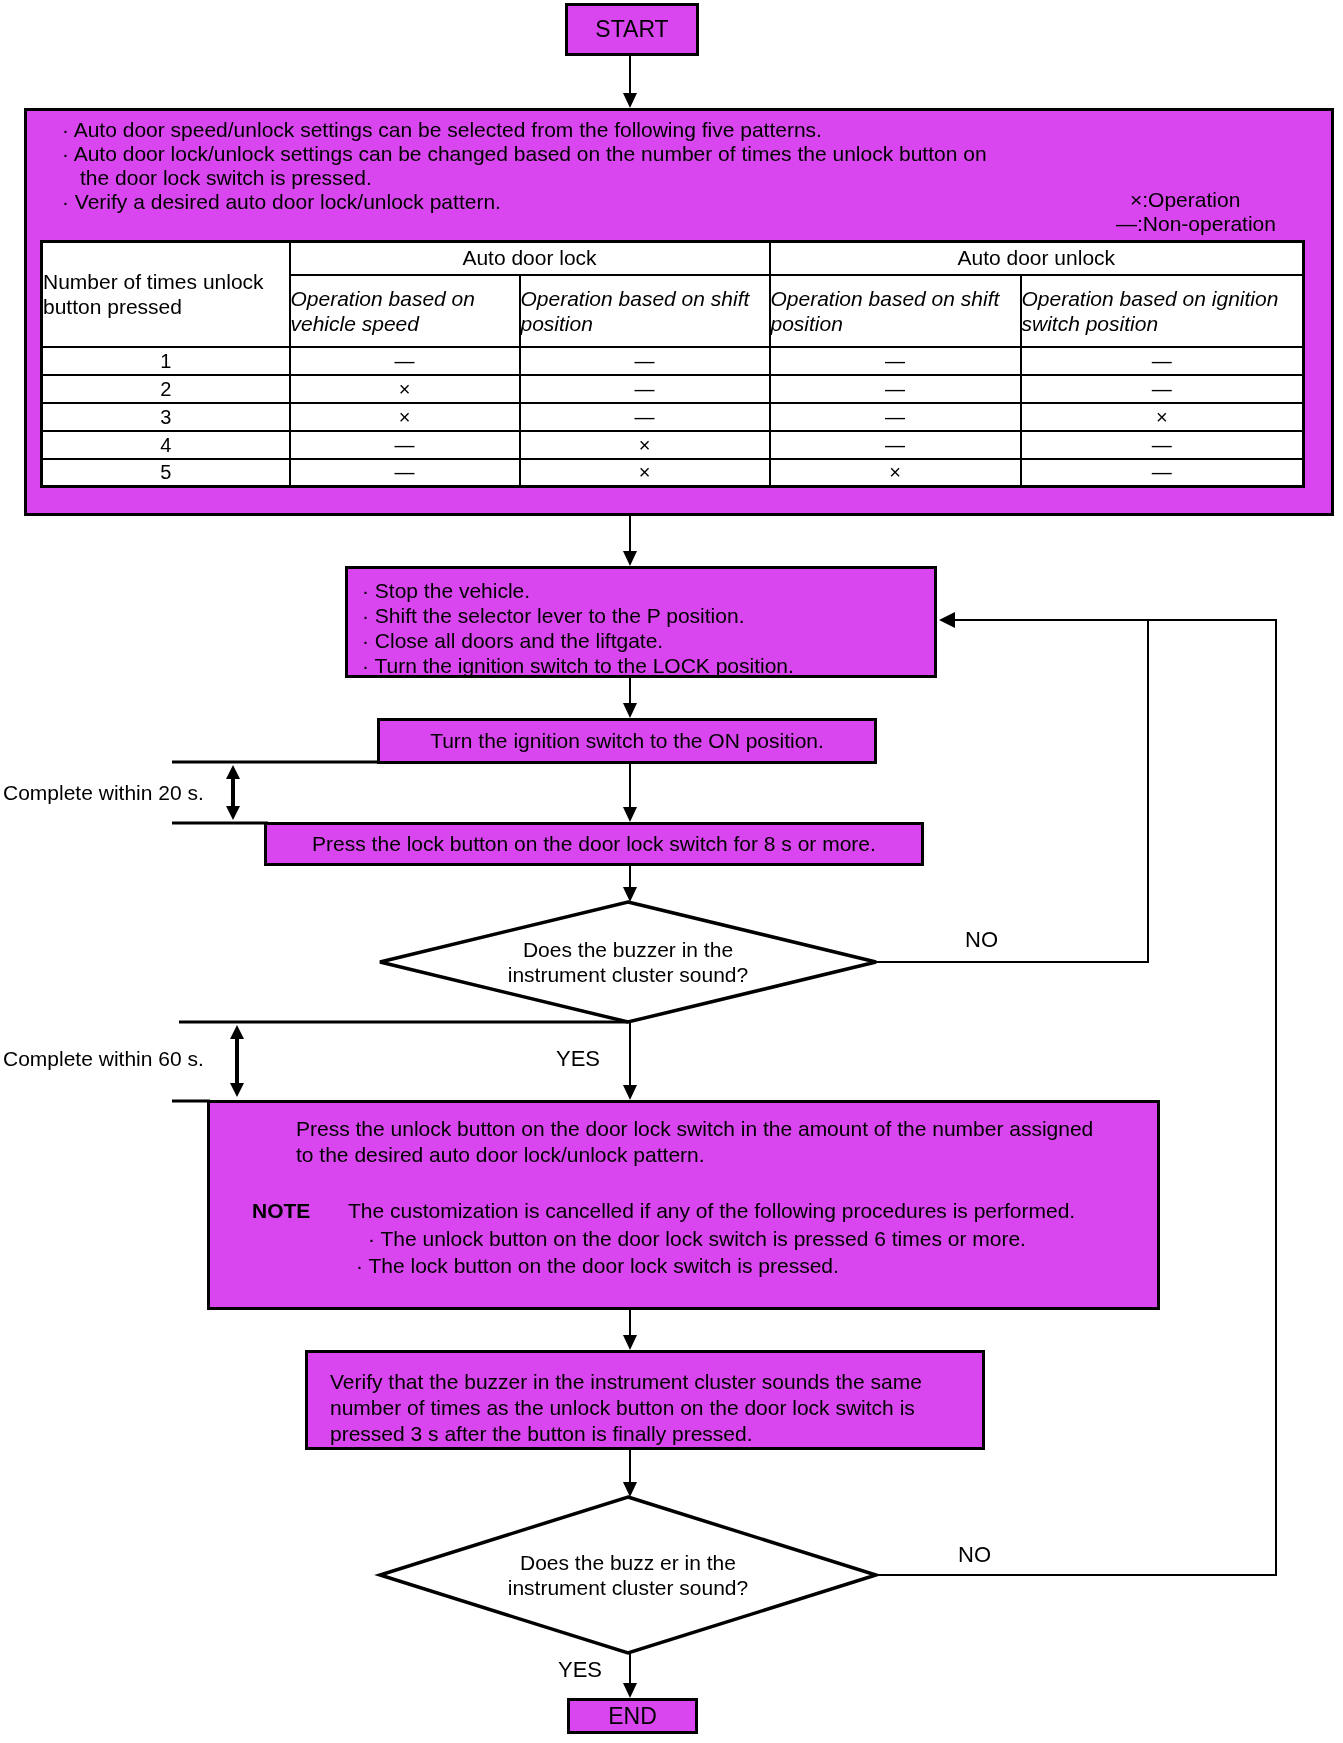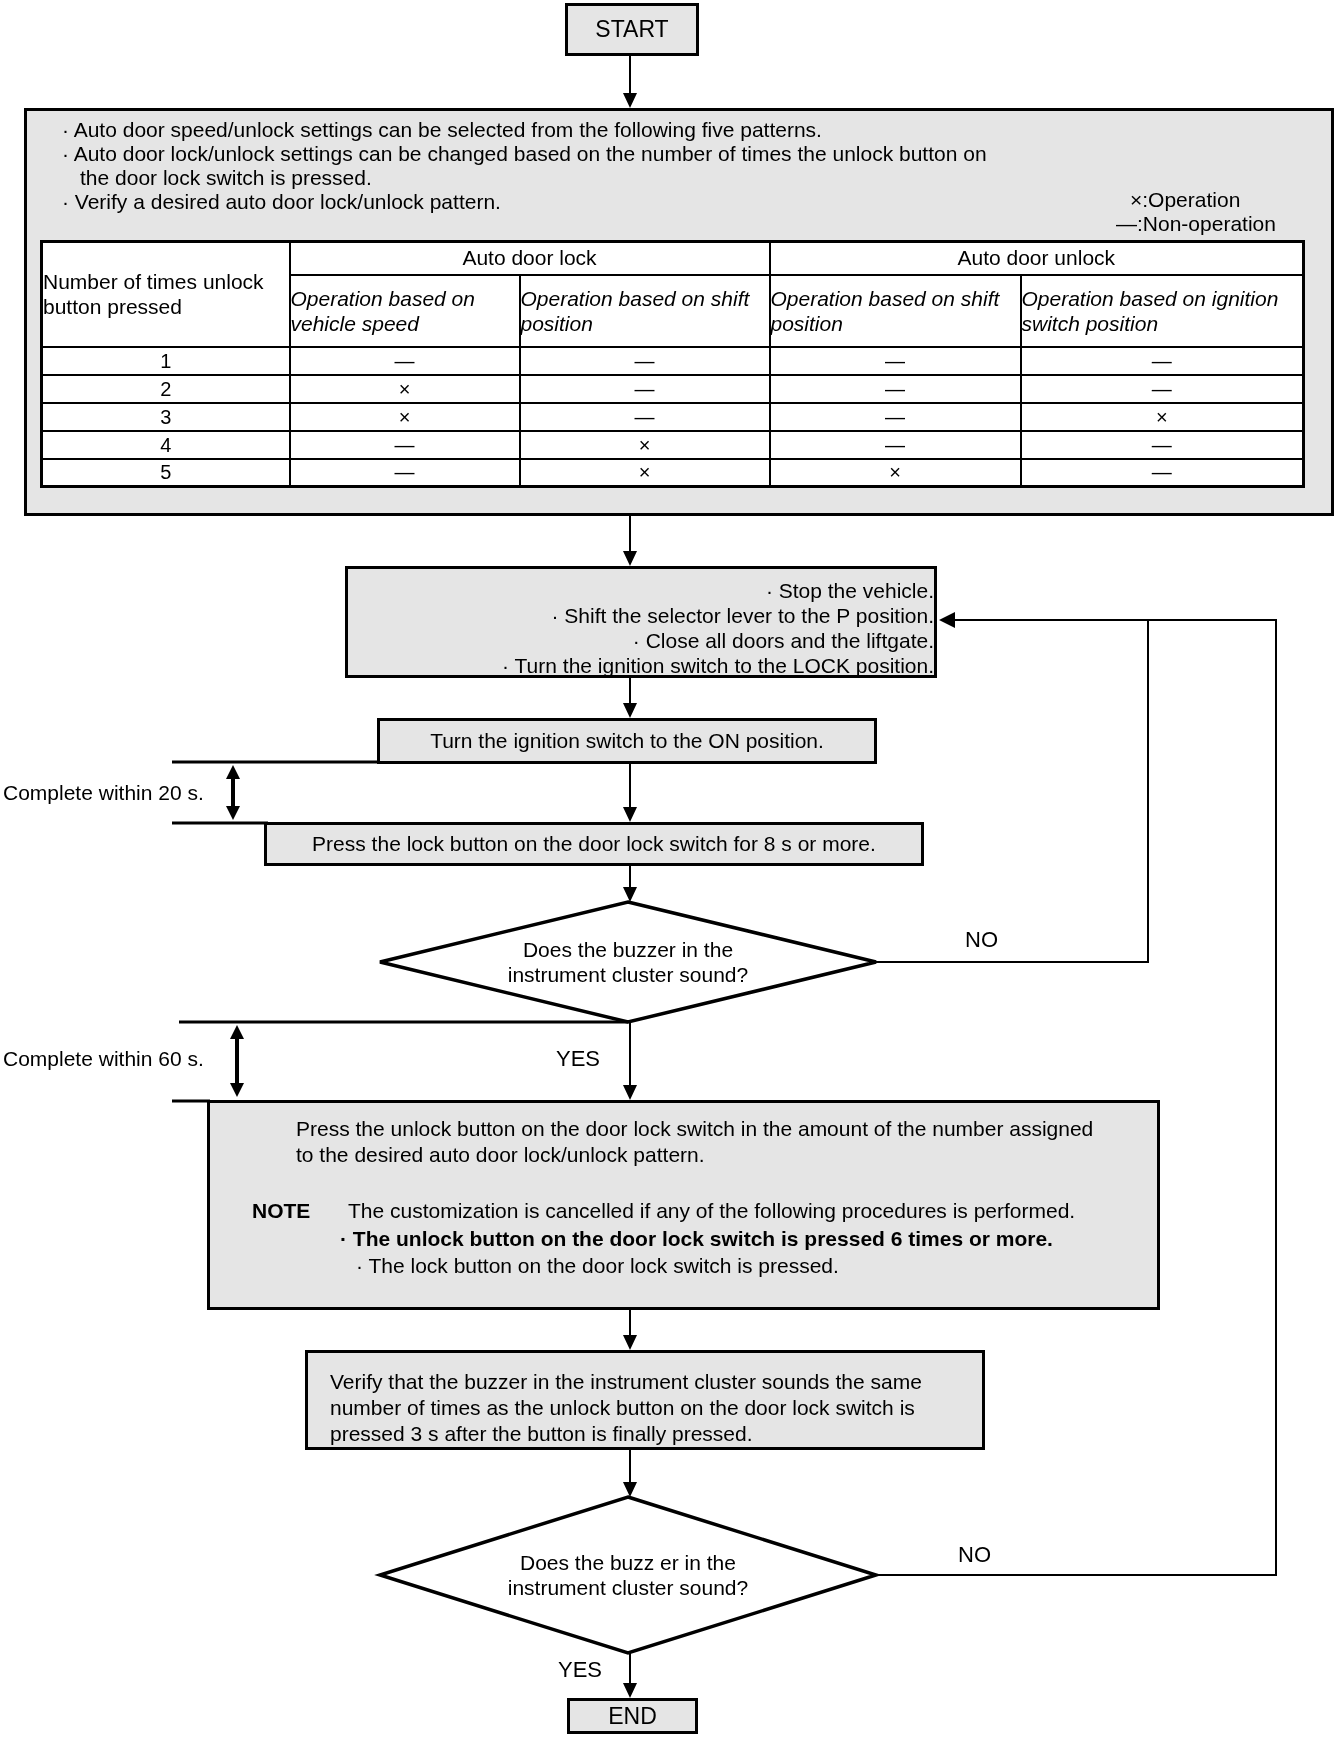--- a/index.html
+++ b/index.html
@@ -1,43 +1,43 @@
 <!DOCTYPE html>
 <html><head>
 <meta charset="utf-8">
 <style>
   html,body{margin:0;padding:0;background:#fff;}
   .canvas{position:relative;width:1343px;height:1743px;background:#fff;overflow:hidden;
           font-family:"Liberation Sans",sans-serif;color:#000;}
   .wires{position:absolute;left:0;top:0;width:1343px;height:1743px;}
-  .box{position:absolute;background:#e5e5e5;border:3px solid #000;box-sizing:border-box;}
+  .box{position:absolute;background:#d946ef;border:3px solid #000;box-sizing:border-box;}
   .flex-center{display:flex;align-items:center;justify-content:center;}
   .terminal{font-size:23px;}
   .step{font-size:21px;}
   .lbl{position:absolute;font-size:21px;white-space:nowrap;}
   .lbl-yn{position:absolute;font-size:22px;white-space:nowrap;}
   .bullets{position:absolute;font-size:21px;line-height:24px;white-space:nowrap;}
   .bullets .cont{margin-left:18px;}
   .legend{position:absolute;left:1116px;top:188px;font-size:21px;line-height:24px;white-space:nowrap;}
   .legend .op{padding-left:14px;}
   table.patterns{position:absolute;left:40px;top:240px;border-collapse:collapse;table-layout:fixed;
                  width:1262px;background:#fff;font-size:21px;}
   table.patterns th,table.patterns td{border:2px solid #000;box-sizing:border-box;padding:0;}
   table.patterns{border:3px solid #000;}
   th.grp{height:33px;font-weight:normal;text-align:center;}
   th.sub{height:72px;font-weight:normal;text-align:left;vertical-align:middle;padding:2px 4px 2px 8px;line-height:25px;font-style:italic;}
   th.rowhdr{font-weight:normal;text-align:left;vertical-align:middle;padding-left:6px;line-height:25px;}
   td.val{height:28px;text-align:center;font-size:20px;line-height:20px;}
-  .stop-lines{padding:9px 0 0 14px;font-size:21px;line-height:25px;white-space:nowrap;text-align:right;}
+  .stop-lines{padding:9px 0 0 14px;font-size:21px;line-height:25px;white-space:nowrap;}
   .verify-lines{padding:16px 0 0 22px;font-size:21px;line-height:26px;white-space:nowrap;}
   .dtext{position:absolute;width:360px;text-align:center;font-size:21px;line-height:25px;}
   .note-para{position:absolute;left:50px;top:13px;font-size:21px;line-height:26px;white-space:nowrap;margin-left:36px;}
   .note-label{position:absolute;left:42px;top:96px;font-size:21px;font-weight:bold;white-space:nowrap;}
   .note-text{position:absolute;left:138px;top:96px;font-size:21px;white-space:nowrap;}
-  .note-b1{position:absolute;left:130px;top:124px;font-size:21px;white-space:nowrap;font-weight:bold;}
+  .note-b1{position:absolute;left:158px;top:124px;font-size:21px;white-space:nowrap;}
   .note-b2{position:absolute;left:146px;top:151px;font-size:21px;white-space:nowrap;}
 </style>
 </head>
 <body>
 
 <div class="canvas">
 
   <svg class="wires" viewBox="0 0 1343 1743">
 
     <line x1="630" y1="56" x2="630" y2="95" stroke="#000" stroke-width="2"></line>

